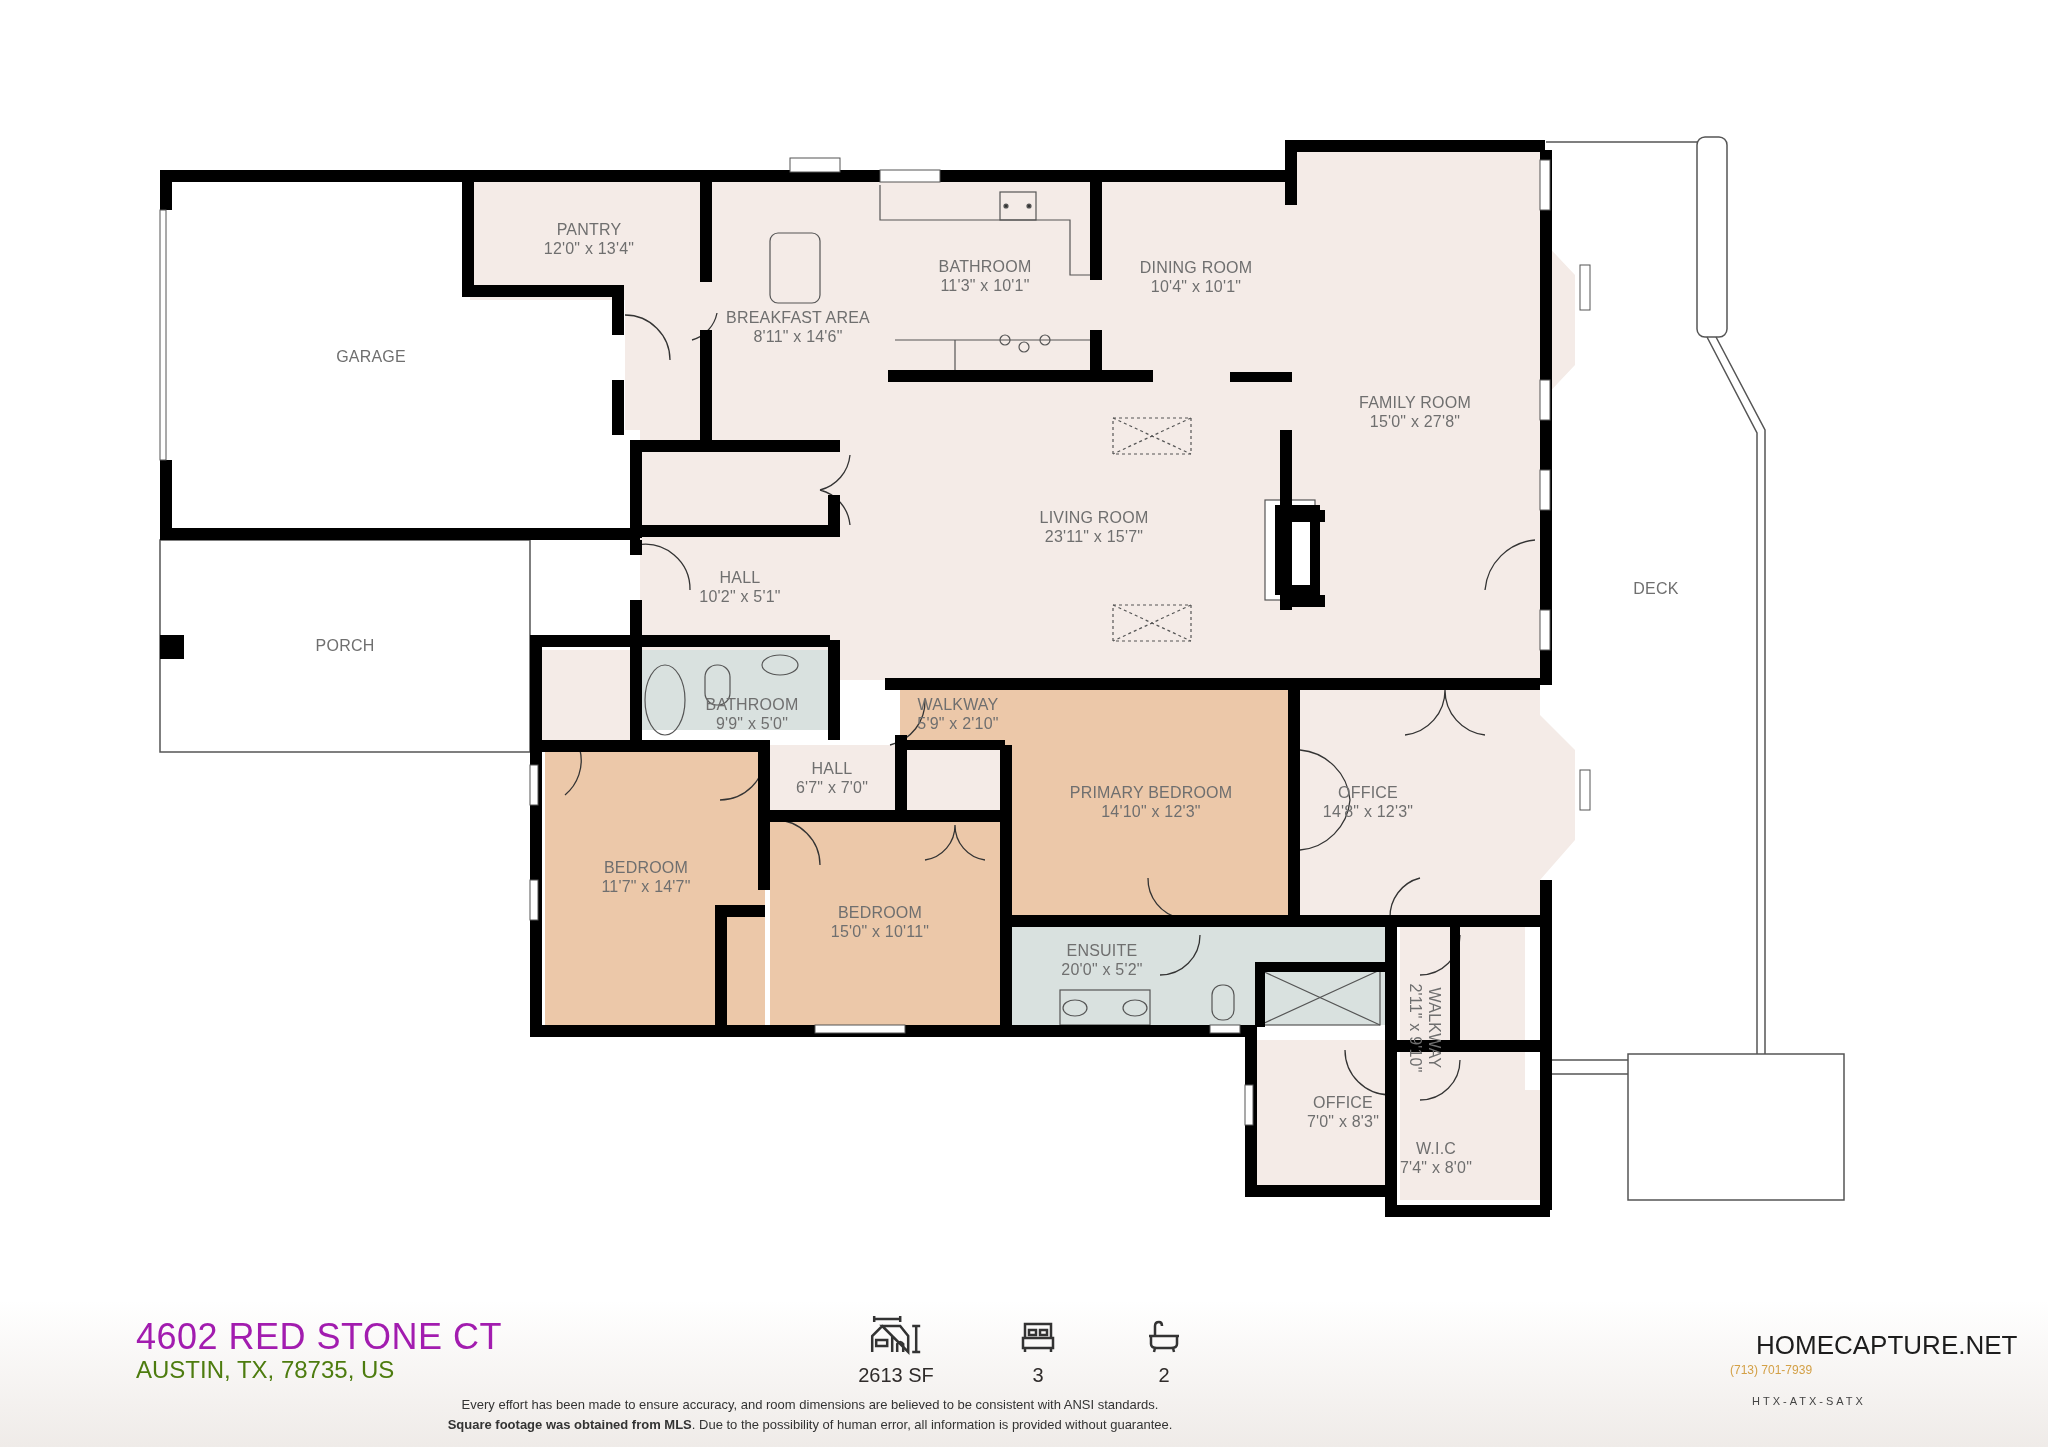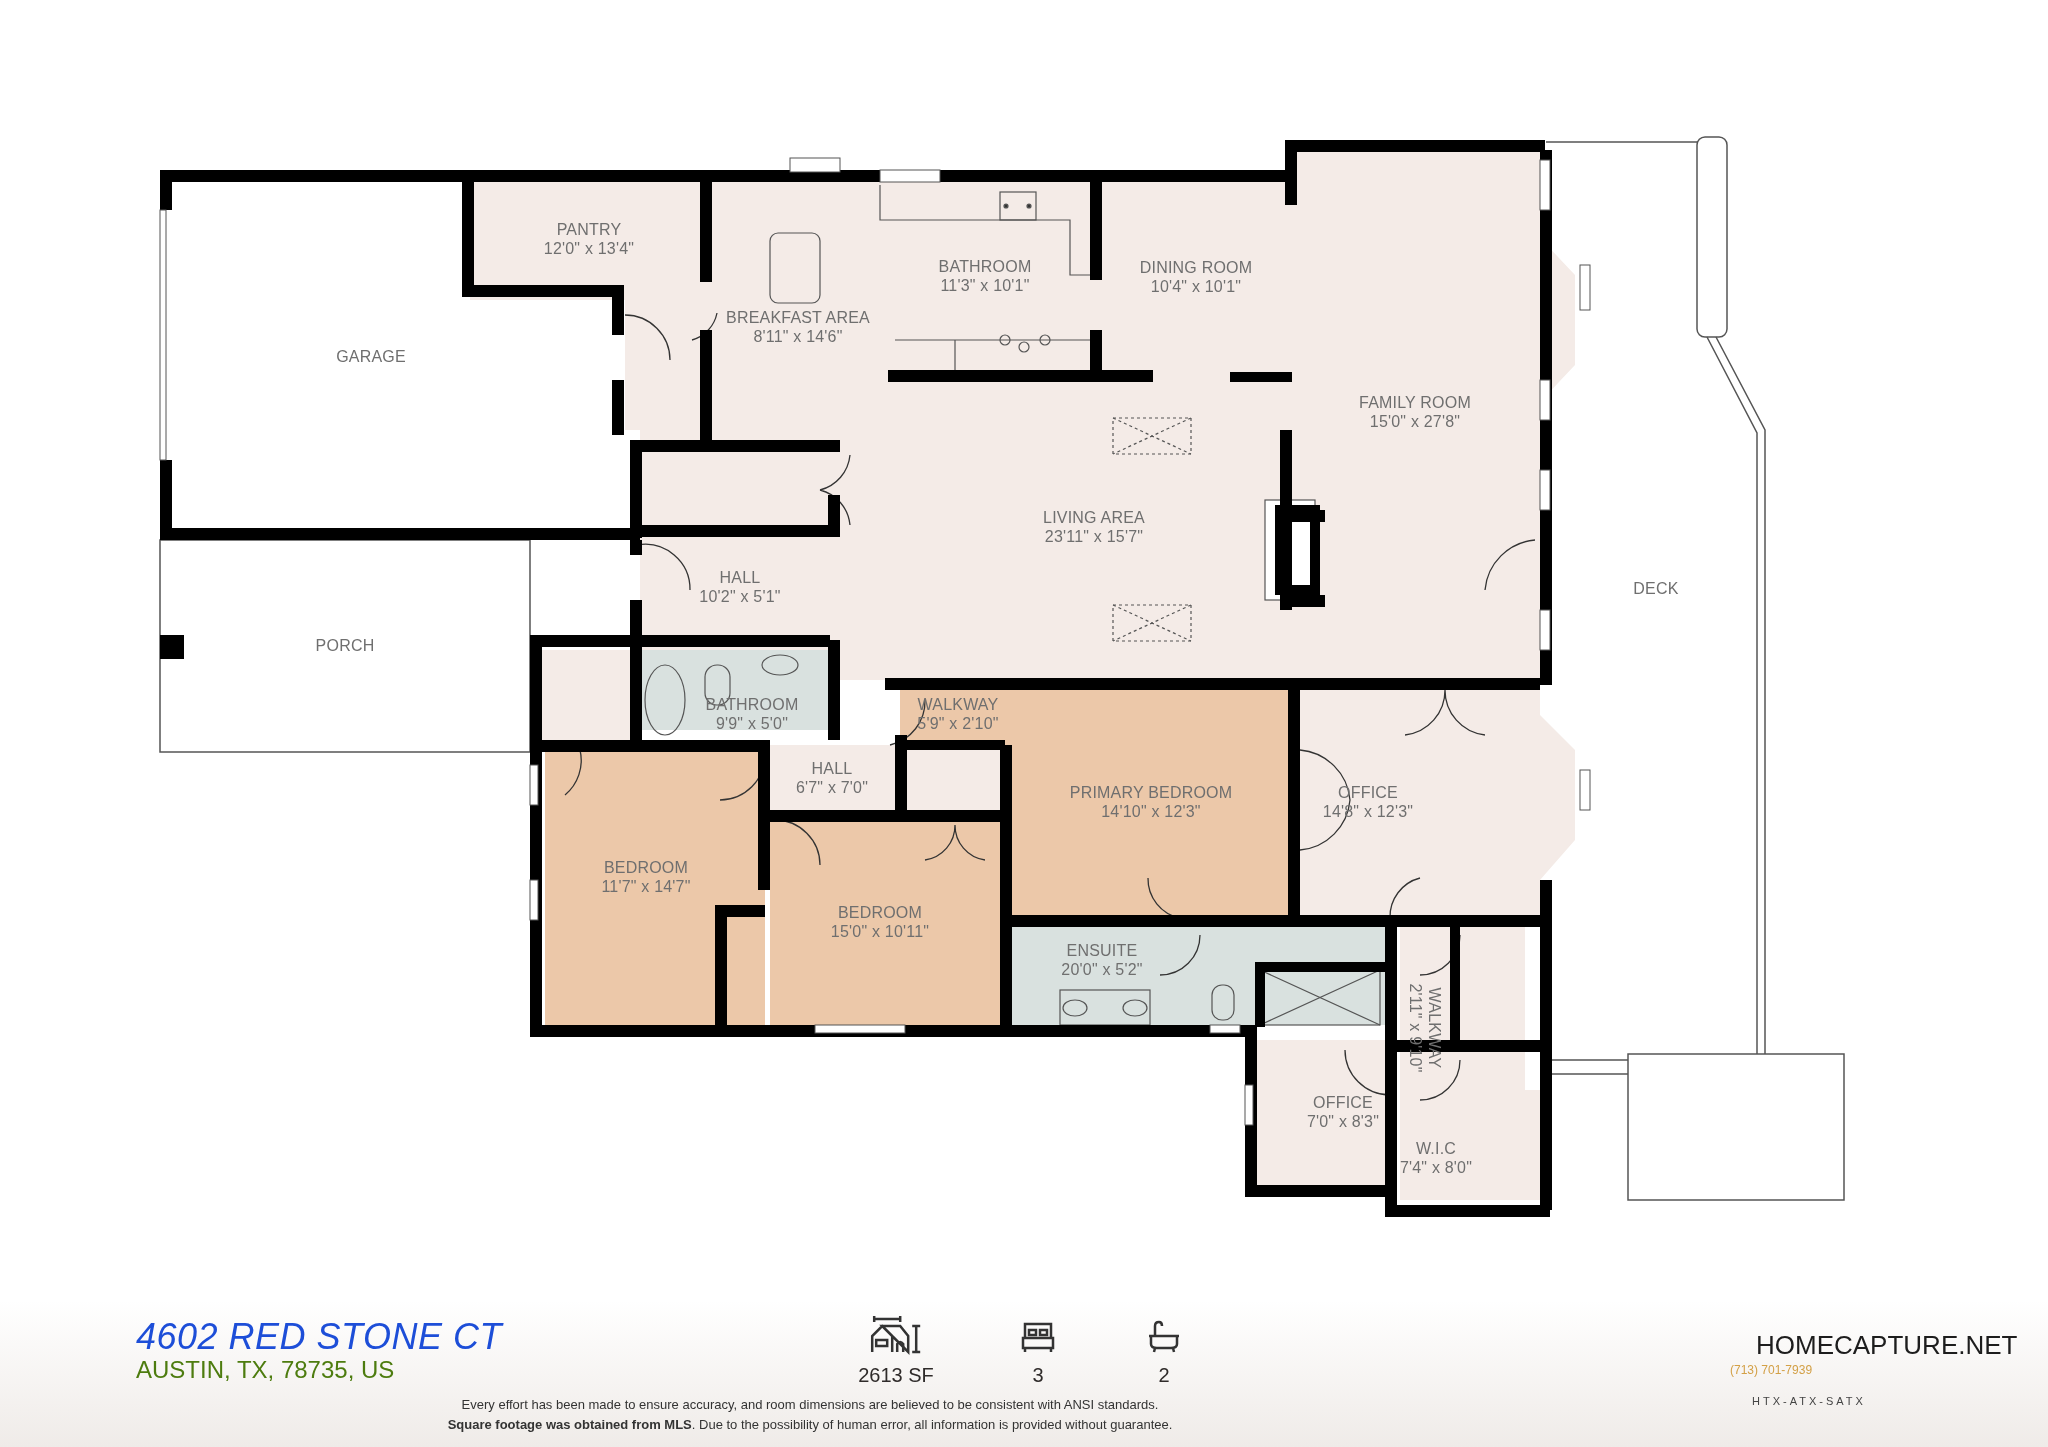--- a/index.html
+++ b/index.html
@@ -2,21 +2,21 @@
 <html><head>
 <meta charset="utf-8">
 <style>
   html, body { margin: 0; padding: 0; background: #ffffff; }
   body { width: 2048px; height: 1447px; position: relative; overflow: hidden; font-family: "Liberation Sans", sans-serif; }
   #plan { position: absolute; left: 0; top: 0; width: 2048px; height: 1300px; }
   .room-label { position: absolute; transform: translate(-50%, -50%); text-align: center; color: #6f6f6f; font-size: 16px; line-height: 19px; white-space: nowrap; letter-spacing: 0.2px; }
   .room-label .dim { display: block; }
   .room-label.vertical { transform: translate(-50%, -50%) rotate(90deg); }
   .footer { position: absolute; left: 0; top: 1300px; width: 2048px; height: 147px; background: linear-gradient(#ffffff, #efebe8); }
-  .addr1 { position: absolute; left: 136px; top: 1316px; font-size: 36px; color: #1d4ed8; letter-spacing: 0.5px; font-style: italic; }
+  .addr1 { position: absolute; left: 136px; top: 1316px; font-size: 36px; color: #a21caf; letter-spacing: 0.5px; }
   .addr2 { position: absolute; left: 136px; top: 1356px; font-size: 24px; color: #4d7c0f; }
   .stat { position: absolute; top: 1316px; text-align: center; transform: translateX(-50%); }
   .stat svg { display: block; margin: 0 auto; }
   .stat .val { font-size: 20px; color: #2f2b2a; margin-top: 8px; }
   .disclaimer { position: absolute; left: 0; width: 1430px; text-align: center; font-size: 13px; color: #333; }
   .d1 { top: 1397px; left: 295px; width: 1030px; text-align: center; }
   .d2 { top: 1417px; left: 295px; width: 1030px; }
   .d2 b { font-weight: bold; }
   .brand { position: absolute; left: 1756px; top: 1330px; font-size: 26px; color: #1d1d1d; text-align: right; }
   .phone { position: absolute; left: 1730px; top: 1363px; font-size: 12px; color: #d3a046; }
@@ -186,21 +186,21 @@
   </g>
 </svg>
 
 <div class="room-label" style="left:371px;top:356px"><span>GARAGE</span></div>
 <div class="room-label" style="left:345px;top:645px"><span>PORCH</span></div>
 <div class="room-label" style="left:589px;top:239px"><span>PANTRY</span><span class="dim">12'0" x 13'4"</span></div>
 <div class="room-label" style="left:798px;top:327px"><span>BREAKFAST AREA</span><span class="dim">8'11" x 14'6"</span></div>
 <div class="room-label" style="left:985px;top:276px"><span>BATHROOM</span><span class="dim">11'3" x 10'1"</span></div>
 <div class="room-label" style="left:1196px;top:277px"><span>DINING ROOM</span><span class="dim">10'4" x 10'1"</span></div>
 <div class="room-label" style="left:1415px;top:412px"><span>FAMILY ROOM</span><span class="dim">15'0" x 27'8"</span></div>
-<div class="room-label" style="left:1094px;top:527px"><span>LIVING AREA</span><span class="dim">23'11" x 15'7"</span></div>
+<div class="room-label" style="left:1094px;top:527px"><span>LIVING ROOM</span><span class="dim">23'11" x 15'7"</span></div>
 <div class="room-label" style="left:740px;top:587px"><span>HALL</span><span class="dim">10'2" x 5'1"</span></div>
 <div class="room-label" style="left:752px;top:714px"><span>BATHROOM</span><span class="dim">9'9" x 5'0"</span></div>
 <div class="room-label" style="left:958px;top:714px"><span>WALKWAY</span><span class="dim">5'9" x 2'10"</span></div>
 <div class="room-label" style="left:832px;top:778px"><span>HALL</span><span class="dim">6'7" x 7'0"</span></div>
 <div class="room-label" style="left:646px;top:877px"><span>BEDROOM</span><span class="dim">11'7" x 14'7"</span></div>
 <div class="room-label" style="left:880px;top:922px"><span>BEDROOM</span><span class="dim">15'0" x 10'11"</span></div>
 <div class="room-label" style="left:1151px;top:802px"><span>PRIMARY BEDROOM</span><span class="dim">14'10" x 12'3"</span></div>
 <div class="room-label" style="left:1368px;top:802px"><span>OFFICE</span><span class="dim">14'8" x 12'3"</span></div>
 <div class="room-label" style="left:1102px;top:960px"><span>ENSUITE</span><span class="dim">20'0" x 5'2"</span></div>
 <div class="room-label vertical" style="left:1425px;top:1028px"><span>WALKWAY</span><span class="dim">2'11" x 9'10"</span></div>

